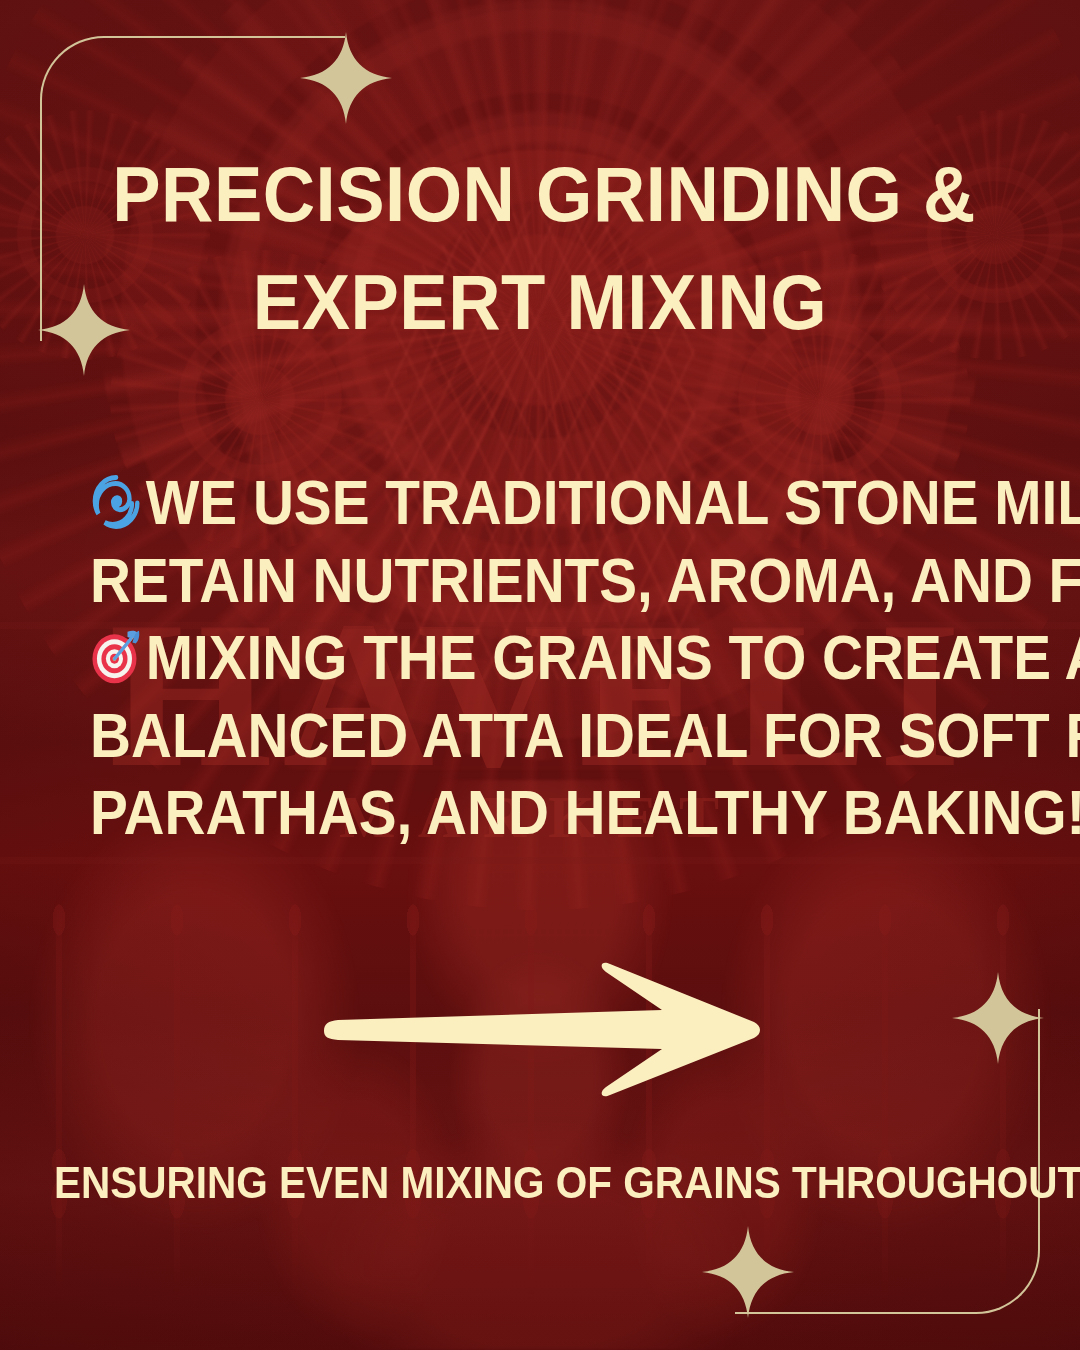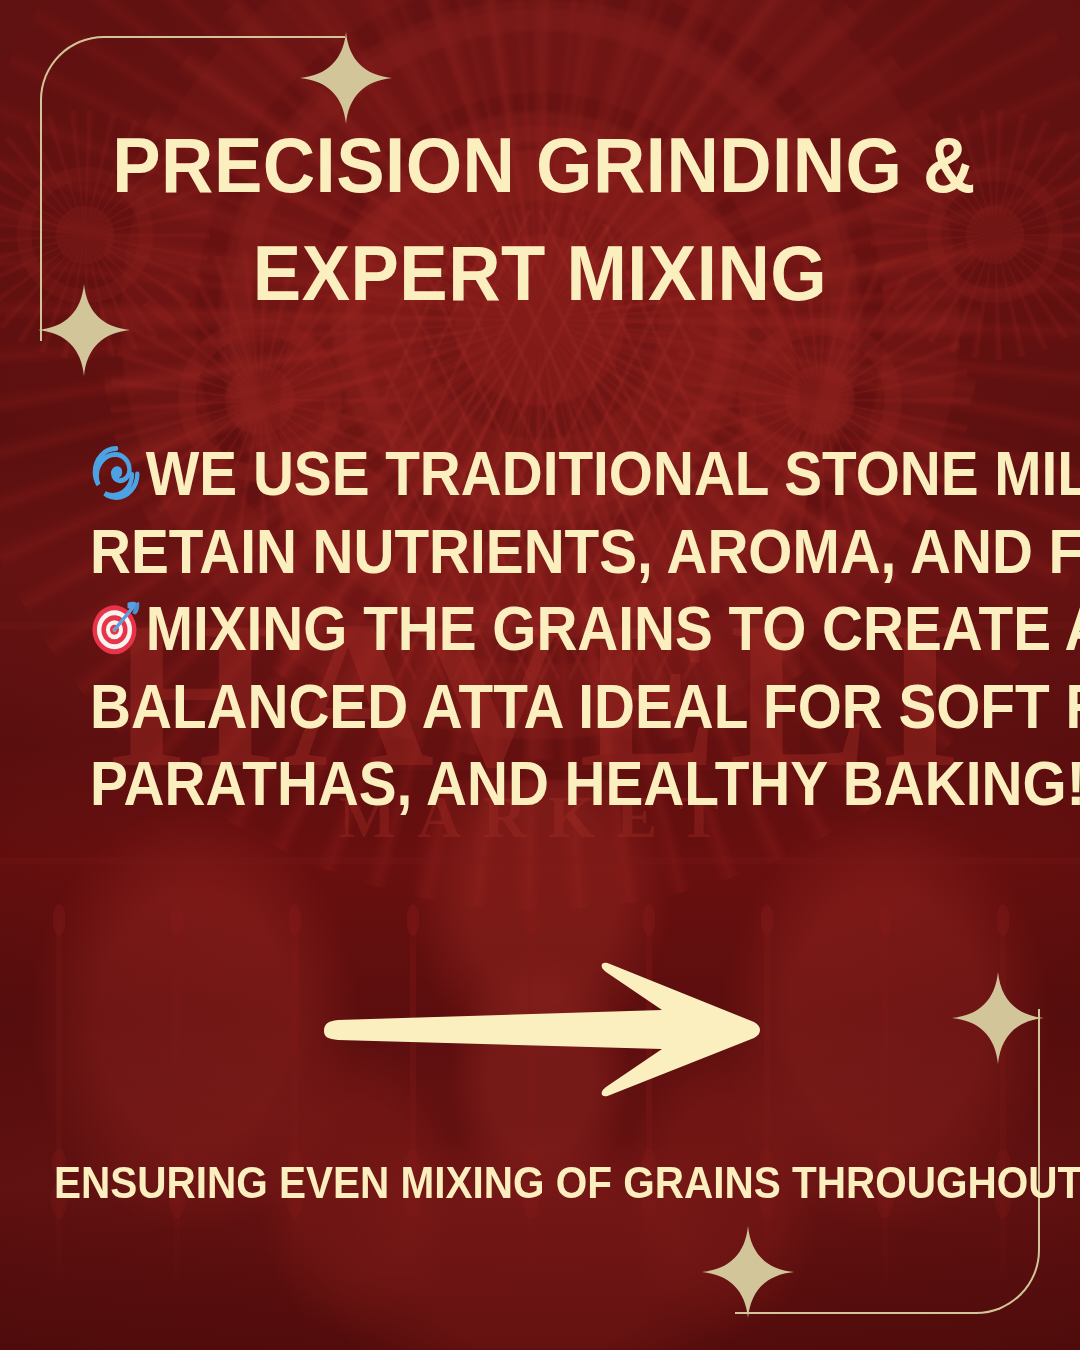--- a/index.html
+++ b/index.html
@@ -265,20 +265,21 @@
   .spk-br { right: -6px; bottom: 248px; }
   .spk-bl { right: 244px; bottom: -6px; }
 
   
   .content {
     position: absolute;
     inset: 0;
     display: flex;
     flex-direction: column;
     align-items: center;
+    margin-top: 29px;
   }
 
   .headline {
     margin-top: 112px;
     width: 920px;
     text-align: center;
     color: #FBEFC0;
     font-family: "Liberation Sans Narrow", "Liberation Sans", sans-serif;
     font-weight: 700;
     font-size: 78px;

